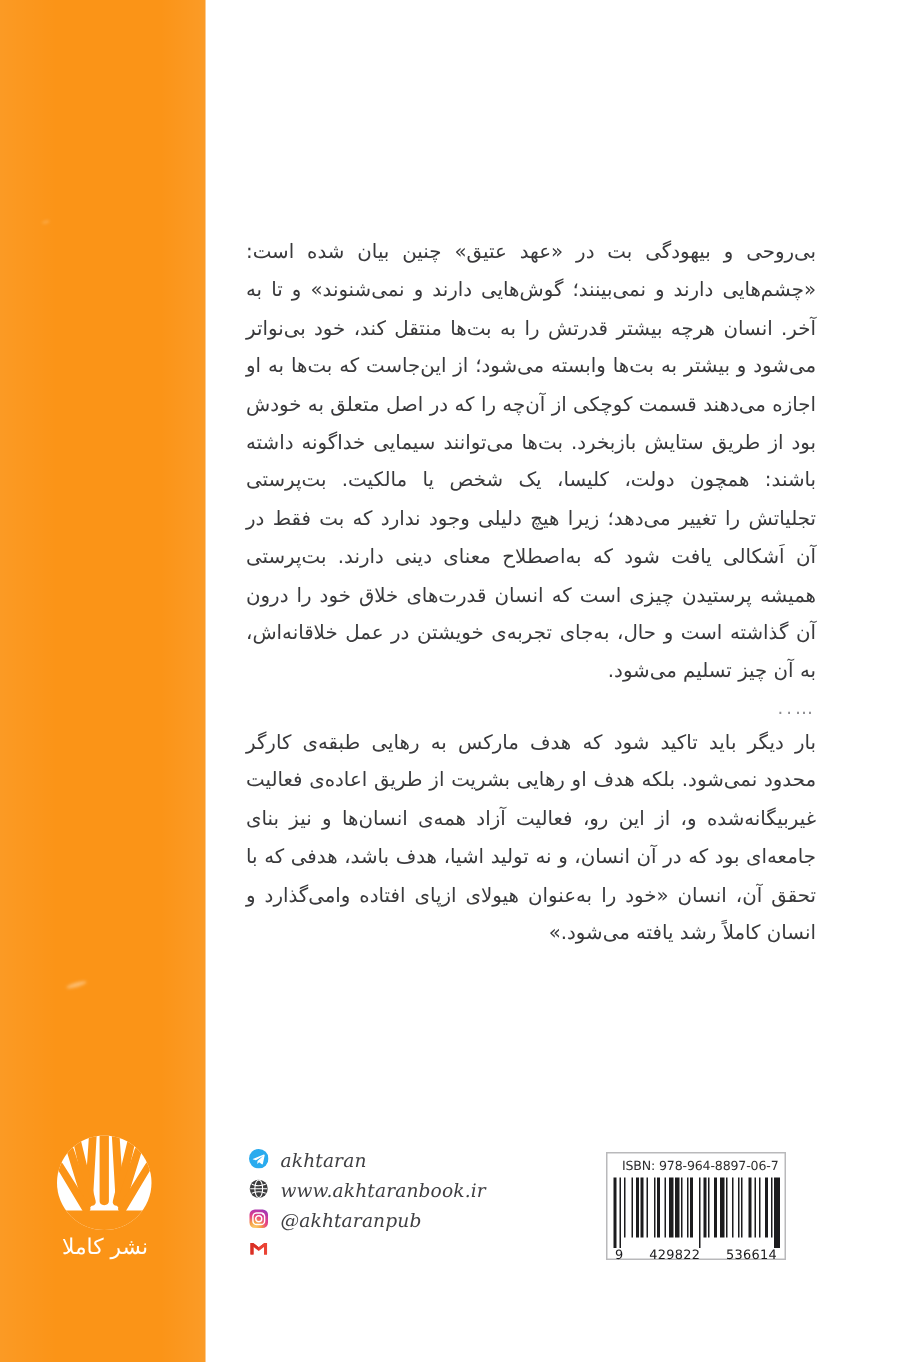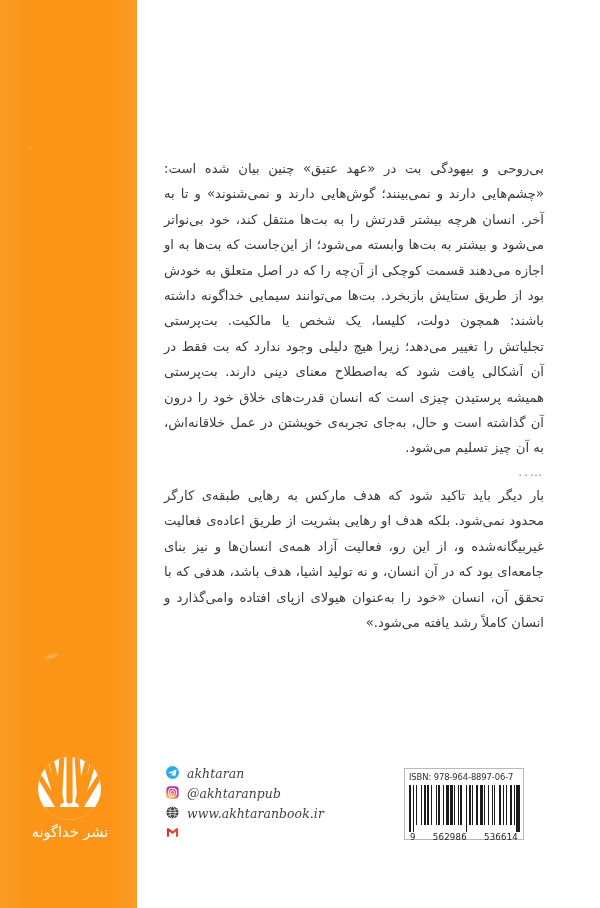--- a/index.html
+++ b/index.html
@@ -148,21 +148,21 @@
     height: 72px;
     border: 1px solid #b9b9bb;
     background: #ffffff;
     box-sizing: border-box;
     padding: 3px 4px 2px 4px;
   }
   .isbn-line {
     font-family: "DejaVu Sans", "Liberation Sans", sans-serif;
     font-size: 8.4px;
     color: #2e2e30;
-    text-align: left;
+    text-align: right;
     letter-spacing: -0.1px;
     direction: ltr;
     white-space: nowrap;
     line-height: 11px;
   }
   .bars {
     position: relative;
     margin-top: 2px;
     height: 40px;
     width: 100%;
@@ -223,68 +223,68 @@
         <path d="M62.5 18.5 c-1.1 -1.1 -2.4 -1.0 -3.3 .1 l-18.0 28.6 c-.9 1.4 -.6 2.9 1.0 3.8 c1.6 .9 3.1 .5 3.8 -.9 l17.4 -29.0 c.6 -1.0 .3 -1.9 -.9 -2.6 z"></path>
 
         <path d="M-3 50 h69 v18 h-69 z"></path>
       </g>
       <g clip-path="url(#circClip)">
 
         <path d="M12 44 q19 9 39 0 l0 8 h-39 z" fill="#fb9417" opacity="0.0"></path>
       </g>
     </svg>
   </div>
-  <div class="publisher-name">نشر خداگونه</div>
+  <div class="publisher-name">نشر کاملا</div>
 
   <div class="body-text">
     <p>بی‌روحی و بیهودگی بت در «عهد عتیق» چنین بیان شده است: «چشم‌هایی دارند و نمی‌بینند؛ گوش‌هایی دارند و نمی‌شنوند» و تا به آخر. انسان هرچه بیشتر قدرتش را به بت‌ها منتقل کند، خود بی‌نواتر می‌شود و بیشتر به بت‌ها وابسته می‌شود؛ از این‌جاست که بت‌ها به او اجازه می‌دهند قسمت کوچکی از آن‌چه را که در اصل متعلق به خودش بود از طریق ستایش بازبخرد. بت‌ها می‌توانند سیمایی خداگونه داشته باشند: همچون دولت، کلیسا، یک شخص یا مالکیت. بت‌پرستی تجلیاتش را تغییر می‌دهد؛ زیرا هیچ دلیلی وجود ندارد که بت فقط در آن اَشکالی یافت شود که به‌اصطلاح معنای دینی دارند. بت‌پرستی همیشه پرستیدن چیزی است که انسان قدرت‌های خلاق خود را درون آن گذاشته است و حال، به‌جای تجربه‌ی خویشتن در عمل خلاقانه‌اش، به آن چیز تسلیم می‌شود.</p>
     <p class="divider-dots">…..</p>
     <p class="para-last">بار دیگر باید تاکید شود که هدف مارکس به رهایی طبقه‌ی کارگر محدود نمی‌شود. بلکه هدف او رهایی بشریت از طریق اعاده‌ی فعالیت غیربیگانه‌شده و، از این رو، فعالیت آزاد همه‌ی انسان‌ها و نیز بنای جامعه‌ای بود که در آن انسان، و نه تولید اشیا، هدف باشد، هدفی که با تحقق آن، انسان «خود را به‌عنوان هیولای ازپای افتاده وامی‌گذارد و انسان کاملاً رشد یافته می‌شود.»</p>
   </div>
 
   <div class="contact">
 
     <div class="contact-row">
       <svg class="contact-icon" viewBox="0 0 16 16">
         <circle cx="8" cy="8" r="8" fill="#2aabee"></circle>
         <path d="M3.6 8.1 L12.1 4.6 c.5 -.2 .9 .1 .75 .8 l-1.45 6.8 c-.1 .5 -.45 .62 -.9 .39 l-2.2 -1.62 l-1.06 1.02 c-.12 .12 -.22 .22 -.45 .22 l.16 -2.28 l4.15 -3.75 c.18 -.16 -.04 -.25 -.28 -.09 l-5.13 3.23 l-2.21 -.69 c-.48 -.15 -.49 -.48 .12 -.71 z" fill="#ffffff"></path>
       </svg>
       <span class="contact-text">akhtaran</span>
+    </div>
+
+    <div class="contact-row">
+      <svg class="contact-icon" viewBox="0 0 16 16">
+        <circle cx="8" cy="8" r="7.4" fill="#3c3c3e"></circle>
+        <g stroke="#ffffff" stroke-width="0.9" fill="none">
+          <ellipse cx="8" cy="8" rx="3.2" ry="7.2"></ellipse>
+          <line x1="1" y1="8" x2="15" y2="8"></line>
+          <path d="M2.3 4.4 q5.7 2.3 11.4 0"></path>
+          <path d="M2.3 11.6 q5.7 -2.3 11.4 0"></path>
+        </g>
+      </svg>
+      <span class="contact-text">www.akhtaranbook.ir</span>
     </div>
 
     <div class="contact-row">
       <svg class="contact-icon" viewBox="0 0 16 16">
         <defs>
           <radialGradient id="igGrad" cx="28%" cy="102%" r="128%">
             <stop offset="0%" stop-color="#fdd276"></stop>
             <stop offset="26%" stop-color="#f6a345"></stop>
             <stop offset="52%" stop-color="#e8437f"></stop>
             <stop offset="76%" stop-color="#b936a8"></stop>
             <stop offset="100%" stop-color="#7a3fc4"></stop>
           </radialGradient>
         </defs>
         <rect x="0.4" y="0.4" width="15.2" height="15.2" rx="4.4" fill="url(#igGrad)"></rect>
         <rect x="3.2" y="3.2" width="9.6" height="9.6" rx="3.0" fill="none" stroke="#ffffff" stroke-width="1.2"></rect>
         <circle cx="8" cy="8" r="2.5" fill="none" stroke="#ffffff" stroke-width="1.2"></circle>
         <circle cx="11.7" cy="4.3" r="0.85" fill="#ffffff"></circle>
       </svg>
       <span class="contact-text">@akhtaranpub</span>
-    </div>
-
-    <div class="contact-row">
-      <svg class="contact-icon" viewBox="0 0 16 16">
-        <circle cx="8" cy="8" r="7.4" fill="#3c3c3e"></circle>
-        <g stroke="#ffffff" stroke-width="0.9" fill="none">
-          <ellipse cx="8" cy="8" rx="3.2" ry="7.2"></ellipse>
-          <line x1="1" y1="8" x2="15" y2="8"></line>
-          <path d="M2.3 4.4 q5.7 2.3 11.4 0"></path>
-          <path d="M2.3 11.6 q5.7 -2.3 11.4 0"></path>
-        </g>
-      </svg>
-      <span class="contact-text">www.akhtaranbook.ir</span>
     </div>
 
     <div class="contact-row">
       <svg class="contact-icon" viewBox="0 0 16 16">
         <path d="M1.2 3.2 v9.6 h2.5 v-6.2 l4.3 3.3 l4.3 -3.3 v6.2 h2.5 v-9.6 h-2.2 l-4.6 3.5 l-4.6 -3.5 z" fill="#ea4335"></path>
         <path d="M1.2 3.2 h2.2 l4.6 3.5 v2.6 l-4.3 -3.3 v6.8 h-2.5 z" fill="#d93025"></path>
         <path d="M14.8 3.2 h-2.2 l-4.6 3.5 v2.6 l4.3 -3.3 v6.8 h2.5 z" fill="#ea4335"></path>
       </svg>
     </div>
   </div>
@@ -318,18 +318,18 @@
         <span style="left: 85.22px; width: 0.97px;"></span>
         <span style="left: 90.09px; width: 2.18px;"></span>
         <span style="left: 93.74px; width: 0.97px;"></span>
         <span style="left: 97.39px; width: 0.97px;"></span>
         <span style="left: 101.04px; width: 2.18px;"></span>
         <span style="left: 104.7px; width: 0.97px;"></span>
         <span class="tall" style="left: 107.13px; width: 3.4px;"></span>
       </div>
     <div class="barcode-digits">
       <span>9</span>
-      <span>562986</span>
+      <span>429822</span>
       <span>536614</span>
     </div>
   </div>
 
 </div>
 
 </body></html>

